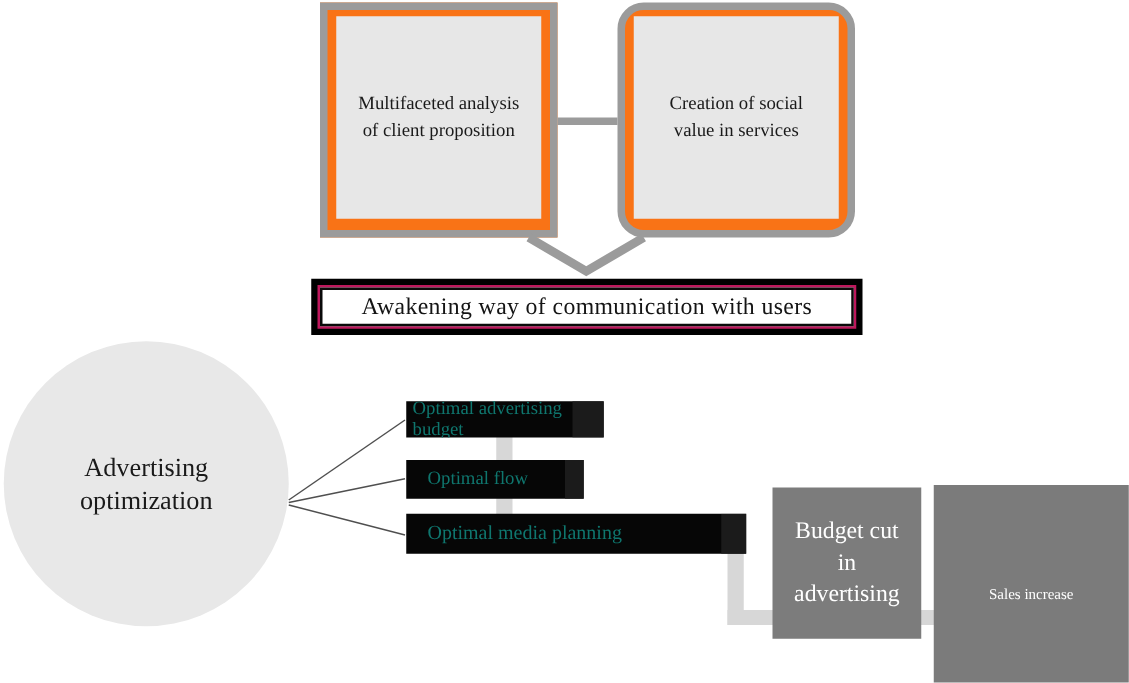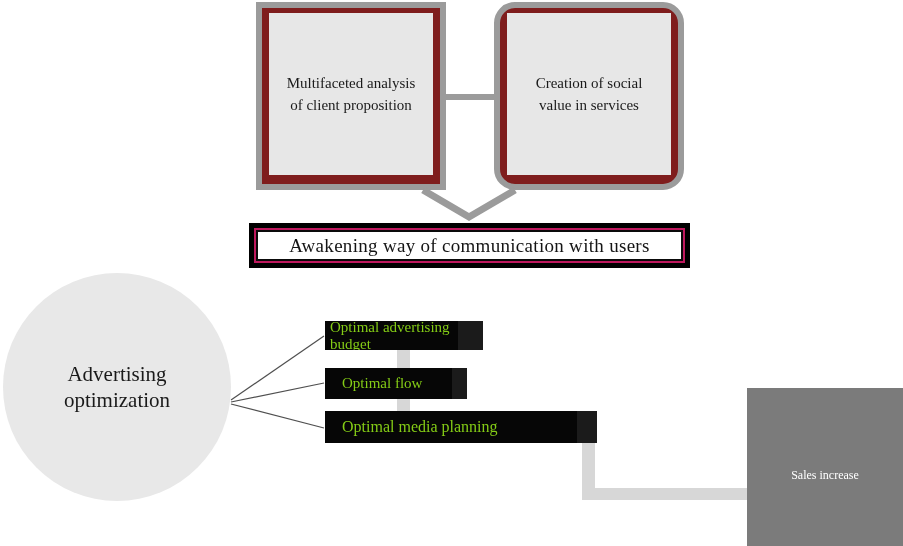--- a/index.html
+++ b/index.html
@@ -11,21 +11,21 @@
   #canvas {
     position: relative;
     width: 903px; height: 546px;
     background: #ffffff;
   }
   .abs { position: absolute; }
 
   
   .frame-box {
     border: 6px solid #9b9b9b;
-    background: #7f1d1d;
+    background: #f97316;
   }
   .frame-inner {
     position: absolute;
     left: 7px; right: 7px; top: 5px; bottom: 9px;
     background: #e7e7e7;
     display: flex; align-items: center; justify-content: center;
     text-align: center;
     font-size: 15px; line-height: 1.5; color: #1a1a1a;
     white-space: pre-line;
   }
@@ -64,21 +64,21 @@
     font-size: 21px; line-height: 1.25; color: #1a1a1a;
     white-space: pre-line;
   }
 
   
   .lt-strip { background: #d7d7d7; }
 
   
   .bar {
     background: #060606;
-    color: #84cc16;
+    color: #0f766e;
     display: flex; align-items: center;
     font-size: 15px;
     overflow: hidden;
   }
   .bar .cap {
     position: absolute; top: 0; right: 0; bottom: 0;
     background: #1b1b1b;
   }
   #bar-1 { left: 325px; top: 321px; width: 158px; height: 29px; padding-left: 5px; }
   #bar-2 { left: 325px; top: 368px; width: 142px; height: 31px; padding-left: 17px; }
@@ -154,15 +154,18 @@
   </div>
   <div class="abs bar" id="bar-3">
     <span>Optimal media planning</span>
     <span class="cap"></span>
   </div>
   <div class="abs bar" id="bar-2">
     <span>Optimal flow</span>
     <span class="cap"></span>
   </div>
 
+  <div class="abs gray-box" id="budget-box">Budget cut
+in
+advertising</div>
   <div class="abs gray-box" id="sales-box">Sales increase</div>
 
 </div>
 
 </body></html>

